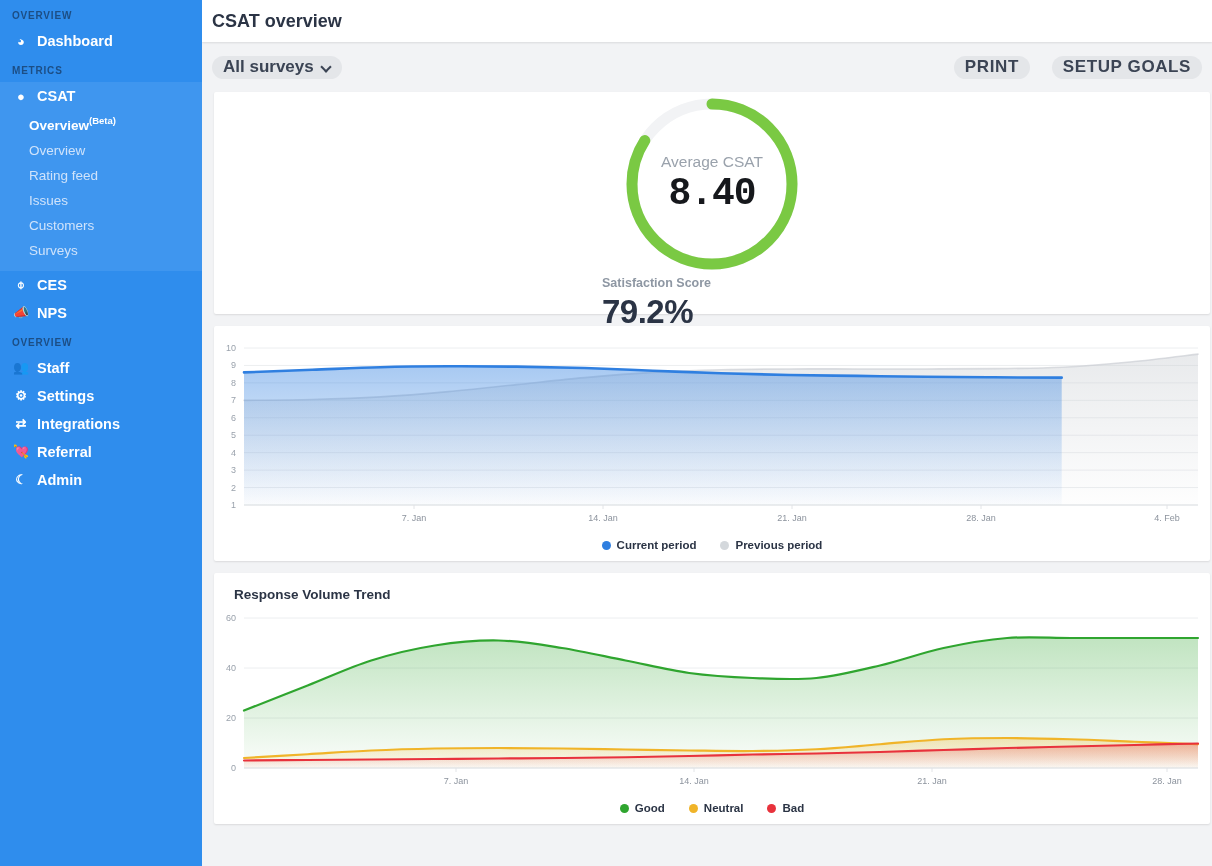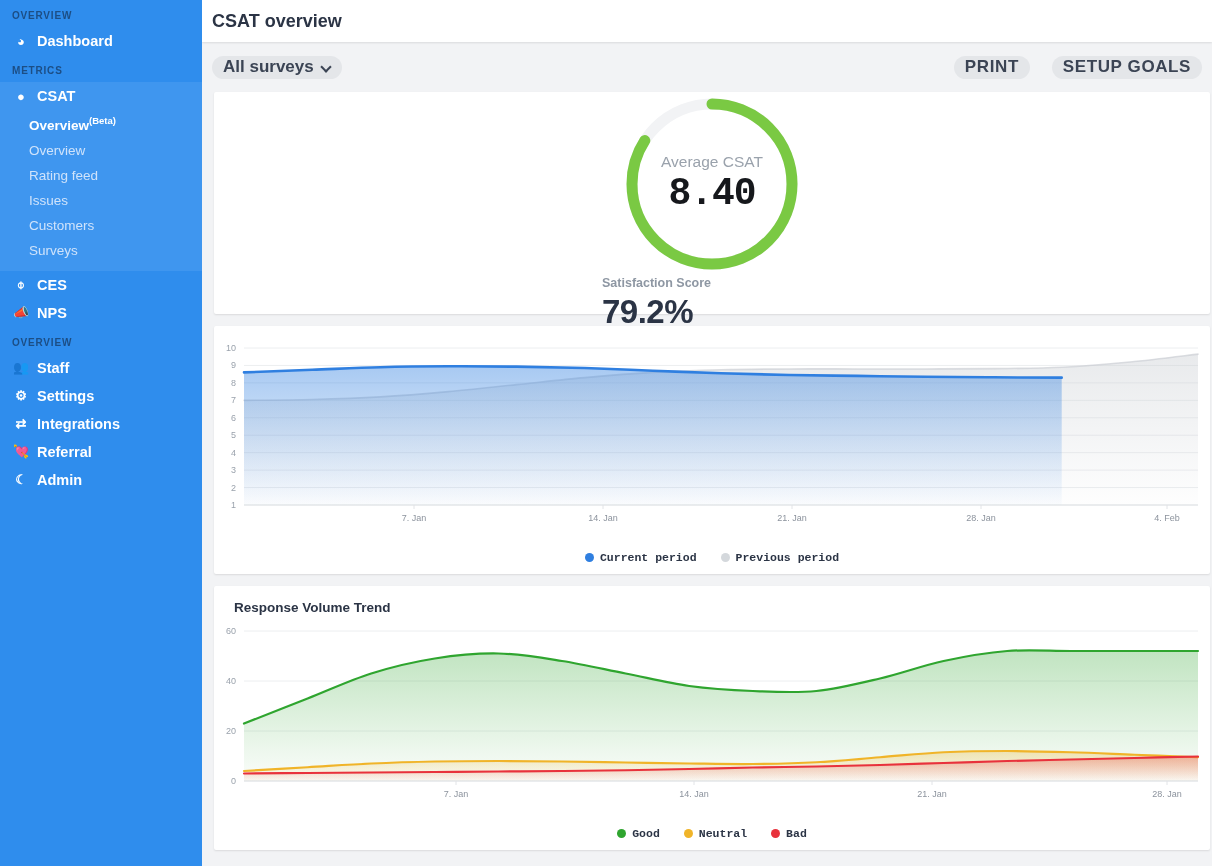--- a/index.html
+++ b/index.html
@@ -142,22 +142,21 @@
     display: inline-block;
   }
 
   
   .chart-card { padding: 14px 0 10px 0; }
   .chart-title { font-size: 13.5px; font-weight: bold; color: #2b3445; padding-left: 20px; margin-bottom: 6px; }
   .chart-svg-wrap { width: 996px; }
   .legend {
     display: flex; justify-content: center; align-items: center; gap: 24px;
     font-size: 11.5px; font-weight: bold; color: #2b3445;
-    margin-top: 12px;
-    font-family: Liberation Mono, monospace;
+    margin-top: 0;
   }
   .legend-item { display: flex; align-items: center; gap: 6px; cursor: pointer; }
   .legend-dot { width: 9px; height: 9px; border-radius: 50%; display: inline-block; }
 
   .ax-label { font-family: "Liberation Sans", sans-serif; font-size: 9px; fill: #9aa2ac; }
   .xt-label { font-family: "Liberation Sans", sans-serif; font-size: 9px; fill: #8c939d; }
 </style>
 </head>
 <body>
 

